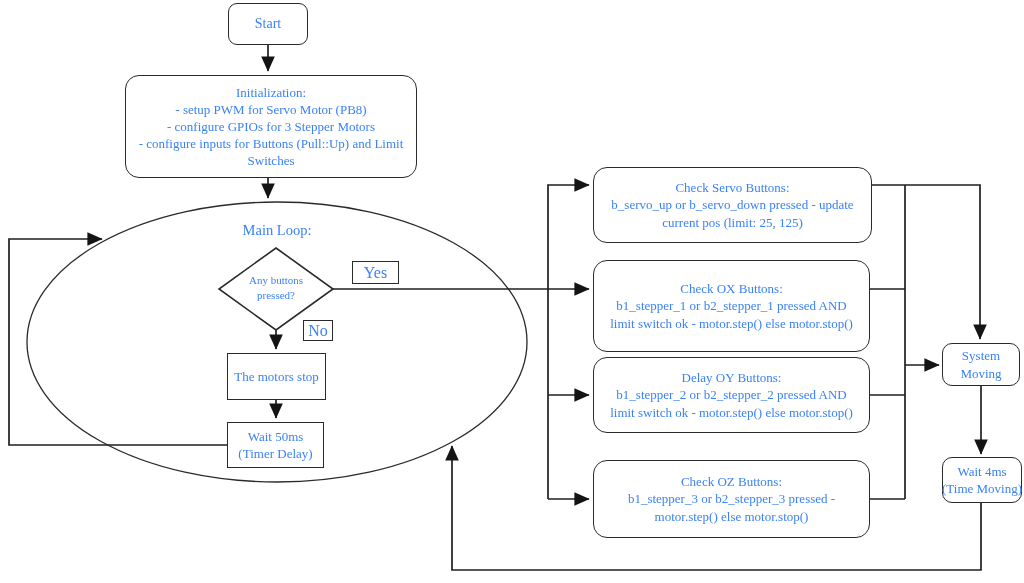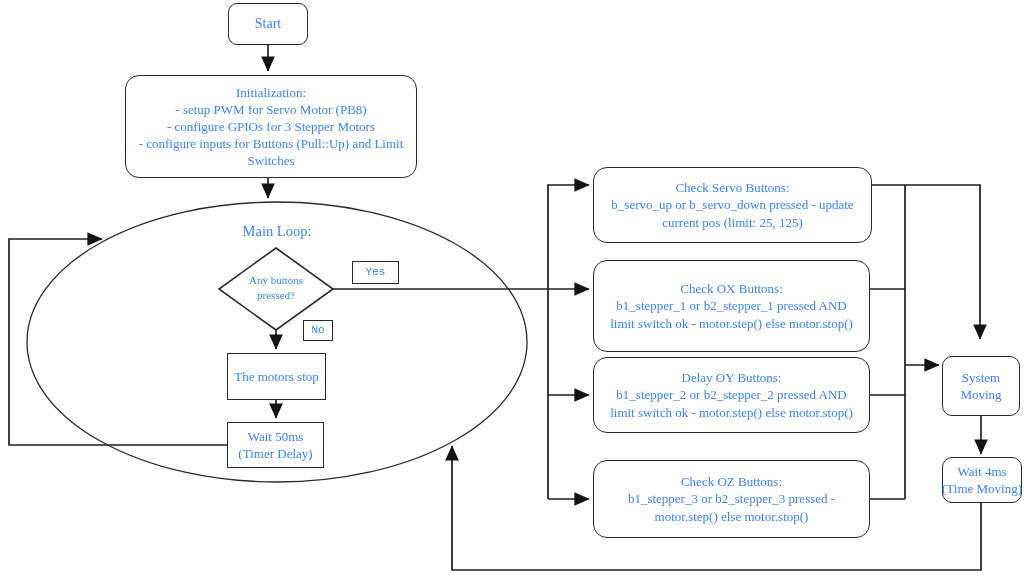--- a/index.html
+++ b/index.html
@@ -23,22 +23,22 @@
     align-items: center;
     justify-content: center;
     text-align: center;
     font-size: 13px;
     line-height: 1.32;
   }
   .node .ln { display: block; white-space: nowrap; }
   .r-sm { border-radius: 9px; }
   .r-lg { border-radius: 14px; }
   .r-md { border-radius: 10px; }
-  .plain { border: none; background: transparent; justify-content: flex-end; }
-  .label-sm { border-width: 1.8px; font-size: 11px; font-family: Liberation Mono, monospace; }
+  .plain { border: none; background: transparent; }
+  .label-sm { border-width: 1.8px; font-size: 16px; }
   .sharp { border-width: 1.8px; border-radius: 0; }
   .diamond-text { border: none; background: transparent; }
   .mainloop-label { font-size: 14.5px; }
 </style>
 </head>
 <body>
 
 <div class="canvas">
 
   <svg class="layer" width="1024" height="583" viewBox="0 0 1024 583">
@@ -126,21 +126,21 @@
     <span class="ln">b1_stepper_2 or b2_stepper_2 pressed AND</span>
     <span class="ln">limit switch ok - motor.step() else motor.stop()</span>
   </div>
 
   <div class="node r-lg" style="left:593px; top:460px; width:277px; height:78px;">
     <span class="ln">Check OZ Buttons:</span>
     <span class="ln">b1_stepper_3 or b2_stepper_3 pressed -</span>
     <span class="ln">motor.step() else motor.stop()</span>
   </div>
 
-  <div class="node r-md" style="left:942px; top:356px; width:78px; height:60px;">
+  <div class="node r-md" style="left:942px; top:343px; width:78px; height:43px;">
     <span class="ln">System</span>
     <span class="ln">Moving</span>
   </div>
 
   <div class="node r-md" style="left:942px; top:457px; width:80px; height:46px;">
     <span class="ln">Wait 4ms</span>
     <span class="ln">(Time Moving)</span>
   </div>
 
 </div>

